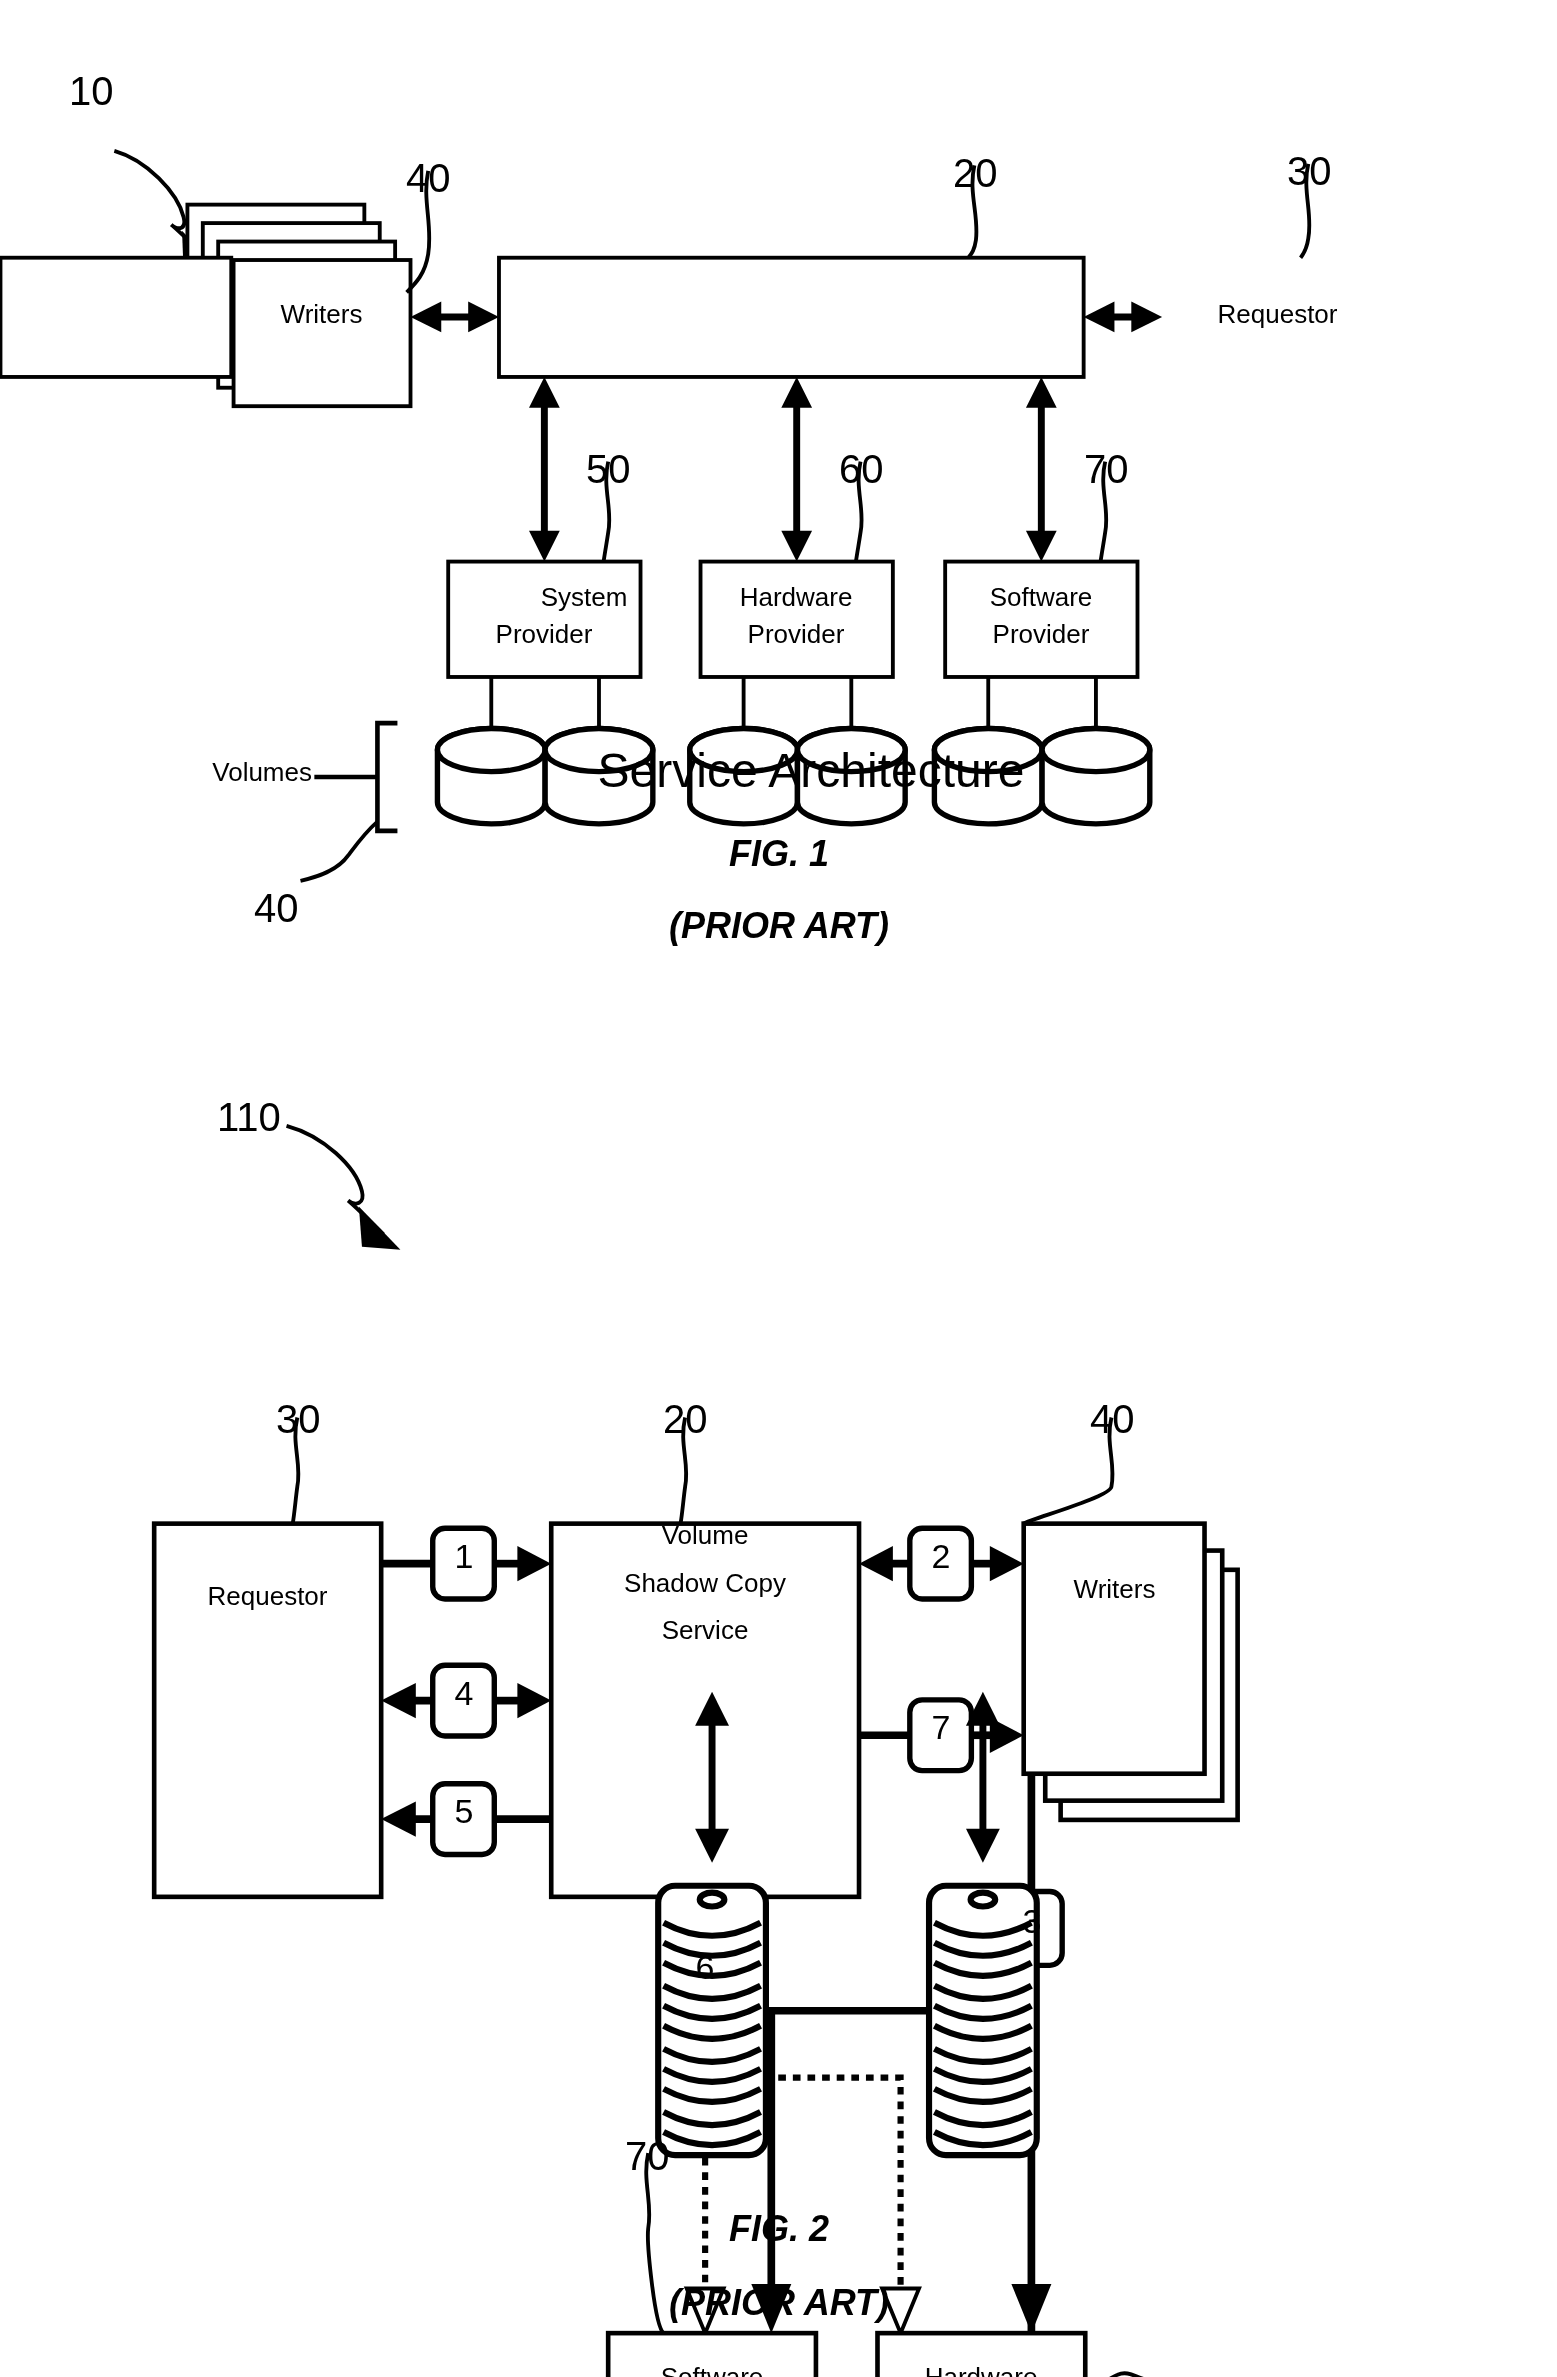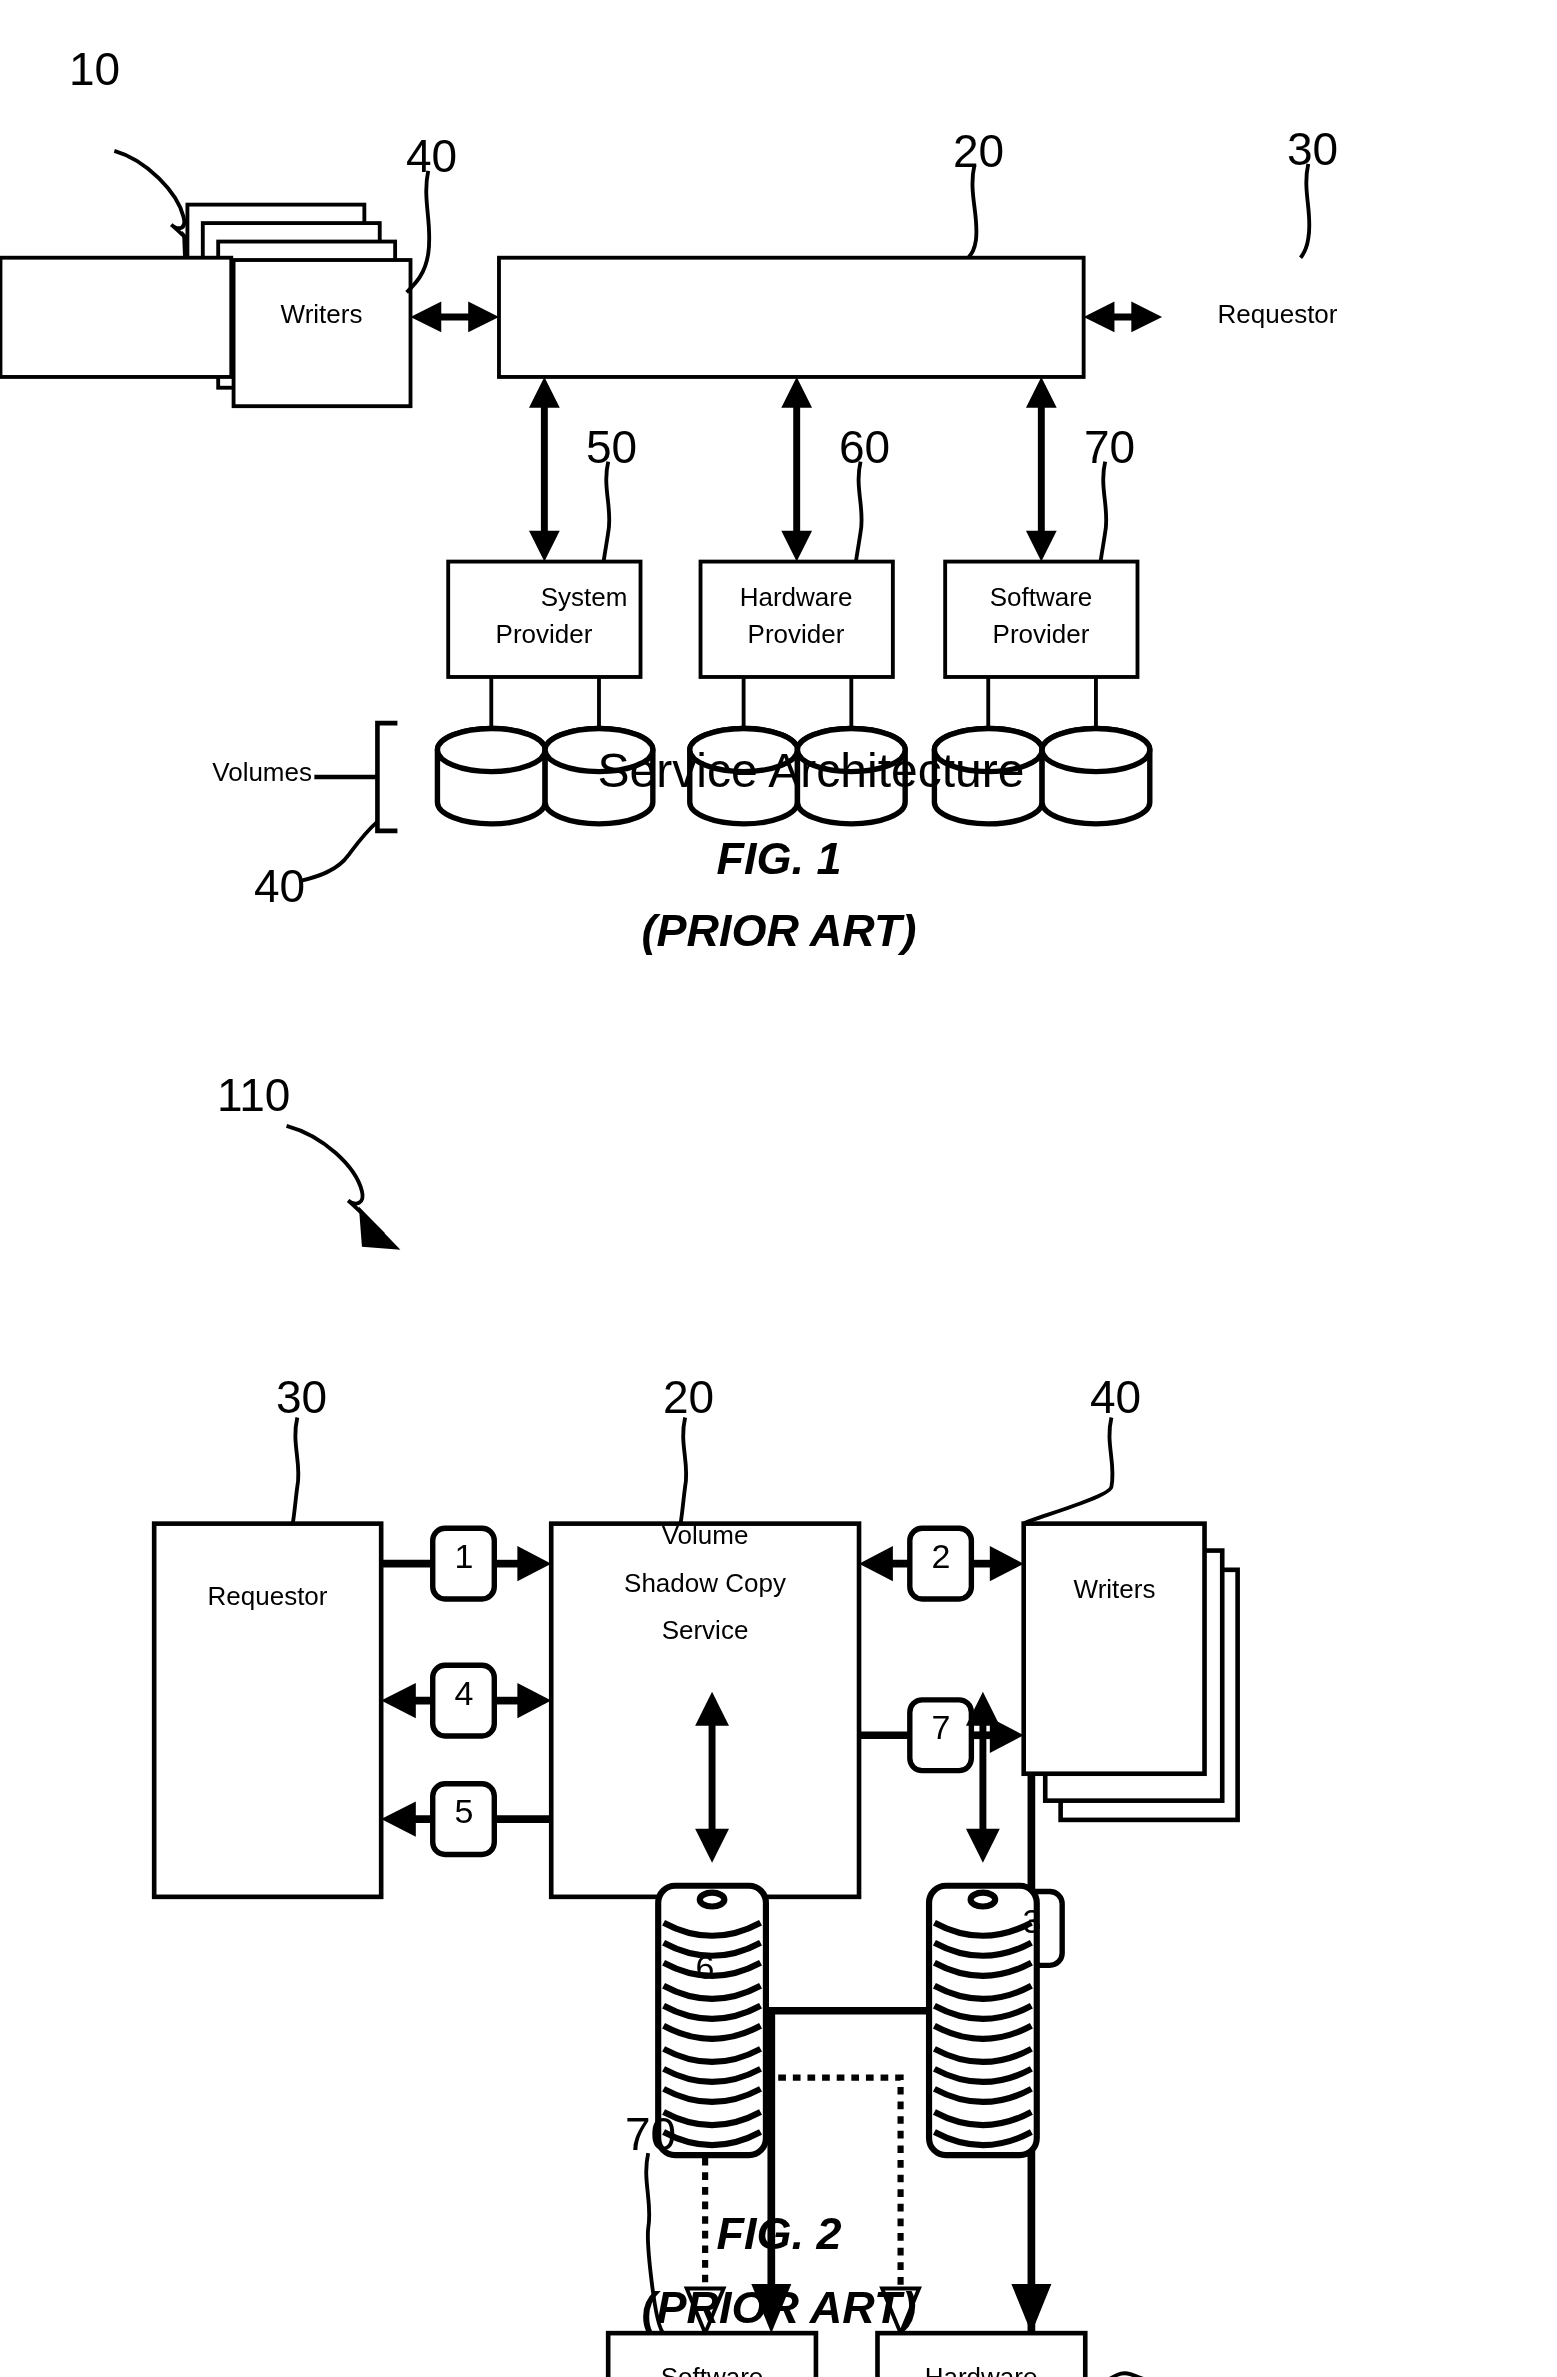--- a/index.html
+++ b/index.html
@@ -25,41 +25,42 @@
 
   
   .txt {
     position: absolute;
     white-space: pre;
     line-height: 1.08;
     color: #000;
     font-family: "Liberation Sans", sans-serif;
   }
   .ref {
-    font-size: 46px;
+    font-size: 40px;
     letter-spacing: 0px;
+    margin-top: 25px;
   }
   .boxlabel {
     font-size: 26px;
     text-align: center;
   }
   .boxlabel.big { font-size: 37px; }
   .stepnum {
     font-size: 34px;
     text-align: center;
   }
   .caption {
     font-size: 48px;
     text-align: center;
     width: 100%;
     left: 0;
     margin-left: 32px;
   }
   .figlabel {
-    font-size: 45px;
+    font-size: 36px;
     font-weight: bold;
     font-style: italic;
     text-align: center;
     width: 100%;
     left: 0;
   }
 </style>
 </head>
 <body>
 

